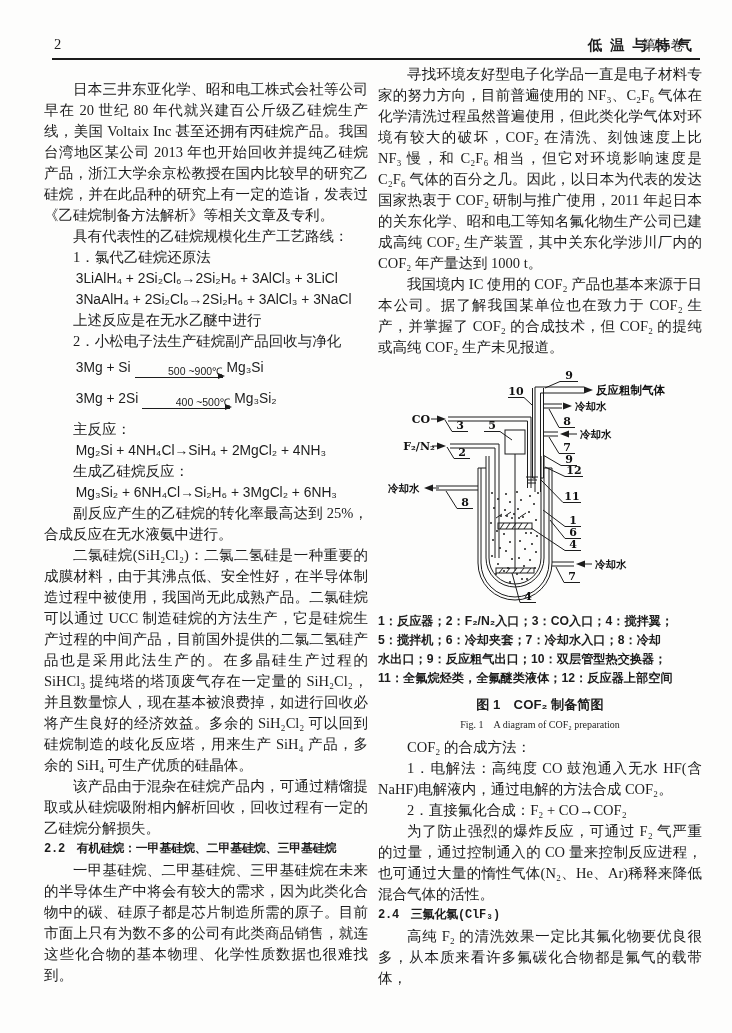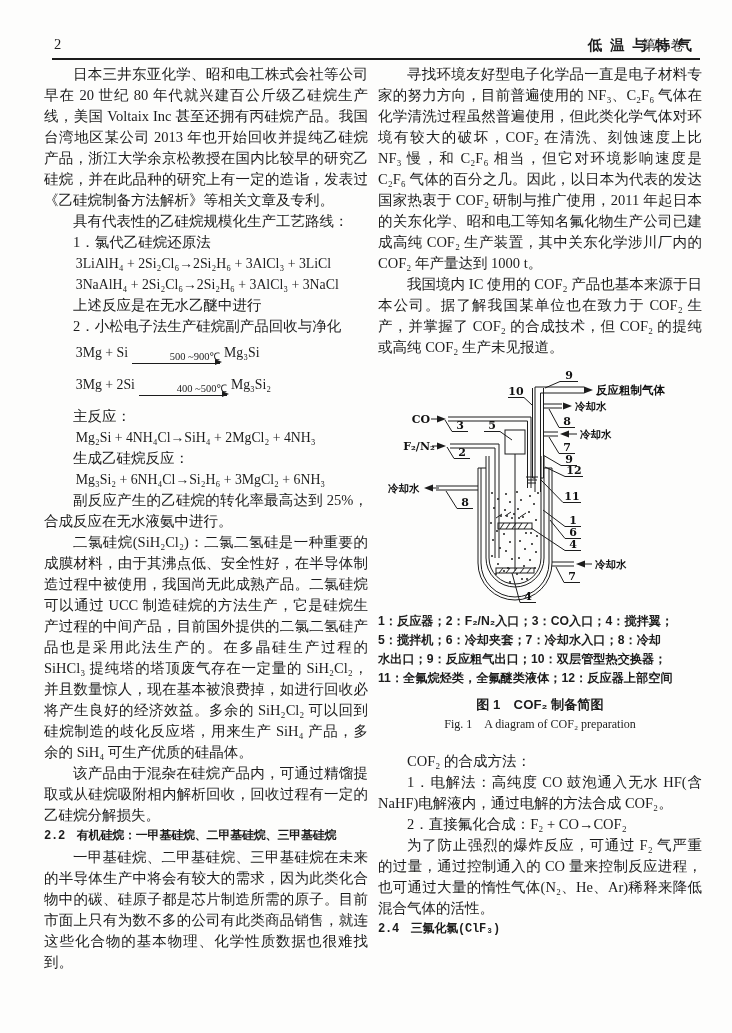--- a/index.html
+++ b/index.html
@@ -5,24 +5,24 @@
   html,body{margin:0;padding:0;background:#e9e9e9;}
   .page{position:relative;width:732px;height:1033px;margin:0 auto;background:#fdfdfc;color:#1c1c1c;
         font-family:"Liberation Serif","DejaVu Serif",serif;overflow:hidden;}
   
   .header{position:absolute;top:36px;left:52px;width:648px;height:20px;font-size:14.5px;}
   .pageno{position:absolute;left:2px;top:0;}
   .jtitle{position:absolute;left:17px;right:0;text-align:right;letter-spacing:0.55em;font-weight:bold;}
   .vol{position:absolute;right:15px;top:0;}
   .rule{position:absolute;top:58px;left:52px;width:648px;border-top:2px solid #1c1c1c;}
   
-  .col-left{position:absolute;left:44px;top:64px;width:324px;}
+  .col-left{position:absolute;left:44px;top:79px;width:324px;}
   .col-right{position:absolute;left:378px;top:64px;width:324px;}
   .para{font-size:14.5px;line-height:21px;text-align:justify;text-indent:2em;margin:0;}
-  .eq{font-size:13.8px;line-height:21px;margin:0 0 0 2.3em;font-family:Liberation Serif, serif;white-space:nowrap;}
+  .eq{font-size:13.8px;line-height:21px;margin:0 0 0 2.3em;font-family:Liberation Sans, sans-serif;white-space:nowrap;}
   .eq-tall{margin:5px 0 5px 2.3em;}
   .h-sec{font-family:Liberation Mono, monospace;font-weight:bold;font-size:12px;
          line-height:21px;white-space:nowrap;letter-spacing:-0.2px;margin:0;}
   
   .rxn{display:inline-block;text-align:right;margin:0 4px;vertical-align:-3px;}
   .rxn .cond{display:block;font-size:10.5px;line-height:12px;white-space:nowrap;}
   .rxn .shaft{display:block;position:relative;height:5px;min-width:88px;border-top:1.3px solid #1c1c1c;}
   .rxn .shaft::after{content:"";position:absolute;right:-2px;top:-4.8px;width:0;height:0;
         border-left:7px solid #1c1c1c;border-top:3.5px solid transparent;border-bottom:3.5px solid transparent;}
   
@@ -33,21 +33,21 @@
   .fig-svg circle{fill:#1c1c1c;stroke:none;}
   .fig-svg text{fill:#111;stroke:none;}
   .t-num{font-family:"DejaVu Serif",serif;font-weight:bold;font-size:11px;}
   .t-cjk{font-family:"Liberation Sans","DejaVu Sans",sans-serif;font-weight:bold;font-size:10.5px;}
   .t-cjk-lg{font-family:"Liberation Sans","DejaVu Sans",sans-serif;font-weight:bold;font-size:11.5px;}
   .t-stream{font-family:"DejaVu Serif",serif;font-weight:bold;font-size:11px;}
   .legend{font-family:"Liberation Sans","DejaVu Sans",sans-serif;font-weight:bold;font-size:12.2px;
           line-height:19px;margin-top:4px;}
   .cap-cn{font-family:"Liberation Sans","DejaVu Sans",sans-serif;font-weight:bold;font-size:13.2px;
           text-align:center;line-height:20px;margin-top:7px;}
-  .cap-en{font-size:12px;text-align:center;line-height:19px;margin-bottom:17px;}
+  .cap-en{font-size:10px;text-align:center;line-height:19px;margin-bottom:3px;}
 </style>
 </head>
 <body>
 
 <div class="page">
 
   <div class="header">
     <span class="pageno">2</span>
     <span class="jtitle">低温与特气</span>
     <span class="vol">第35卷</span>
@@ -292,15 +292,16 @@
       </div>
       <div class="cap-cn">图 1　COF₂ 制备简图</div>
       <div class="cap-en">Fig. 1　A diagram of COF₂ preparation</div>
     </div>
 
     <p class="para">COF₂ 的合成方法：</p>
     <p class="para">1．电解法：高纯度 CO 鼓泡通入无水 HF(含 NaHF)电解液内，通过电解的方法合成 COF₂。</p>
     <p class="para">2．直接氟化合成：F₂ + CO→COF₂</p>
     <p class="para">为了防止强烈的爆炸反应，可通过 F₂ 气严重的过量，通过控制通入的 CO 量来控制反应进程，也可通过大量的惰性气体(N₂、He、Ar)稀释来降低混合气体的活性。</p>
     <h3 class="h-sec">2.4　三氟化氯(ClF₃)</h3>
+    <p class="para">高纯 F₂ 的清洗效果一定比其氟化物要优良很多，从本质来看许多氟碳化合物都是氟气的载带体，</p>
   </div>
 
 </div>
 
 </body></html>

